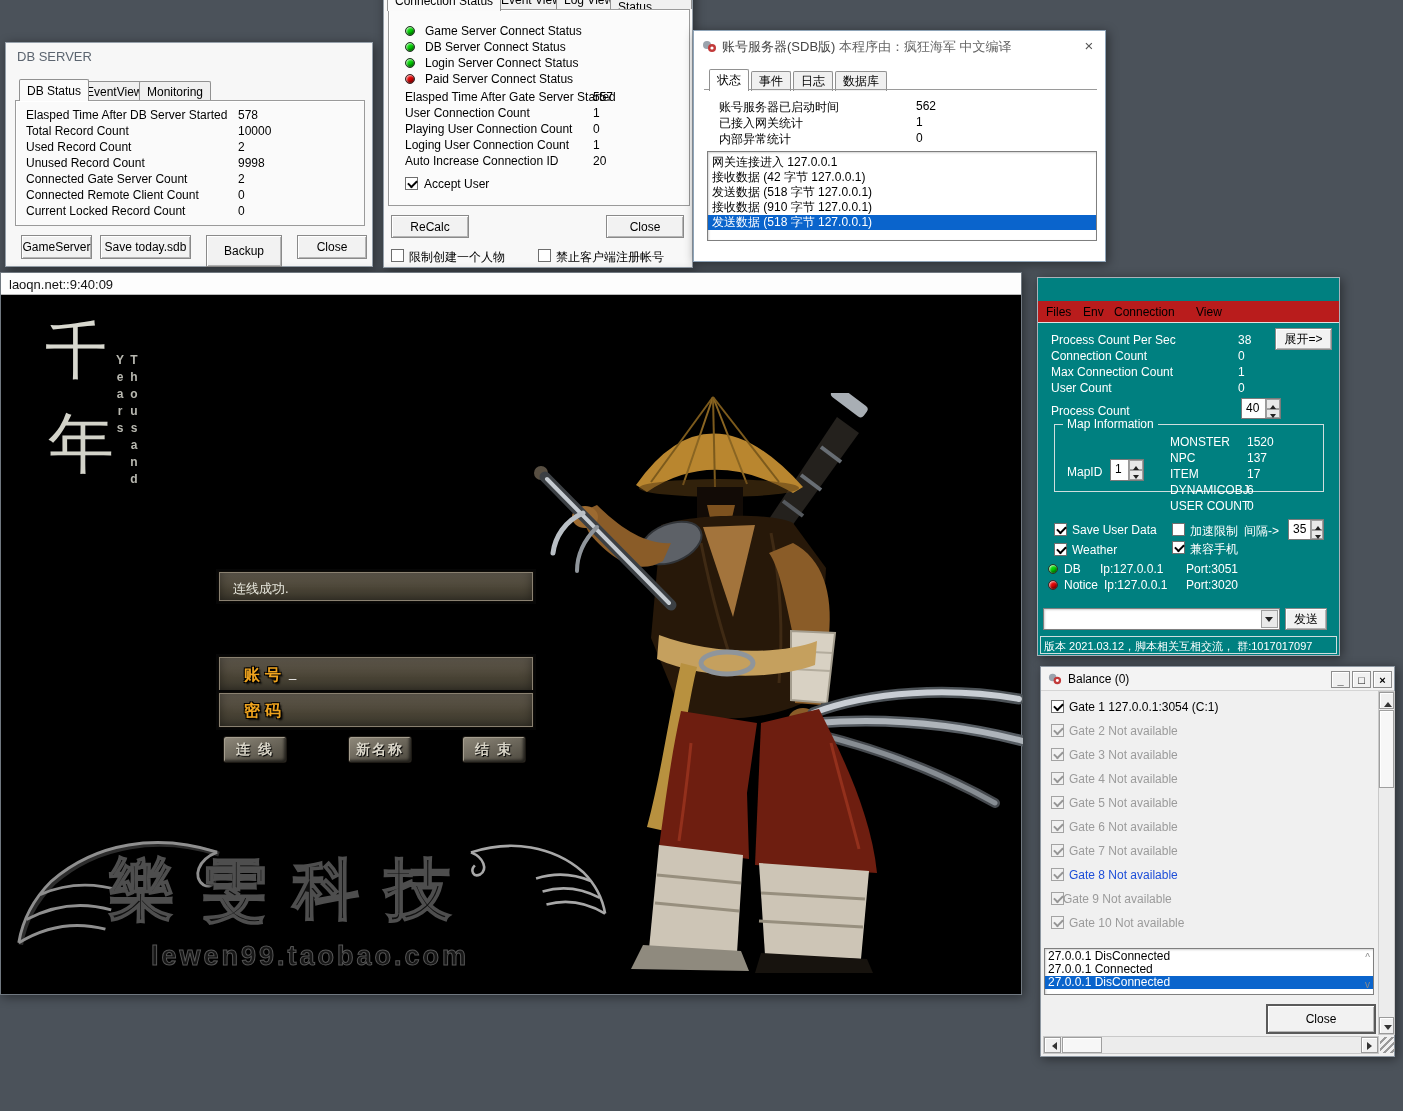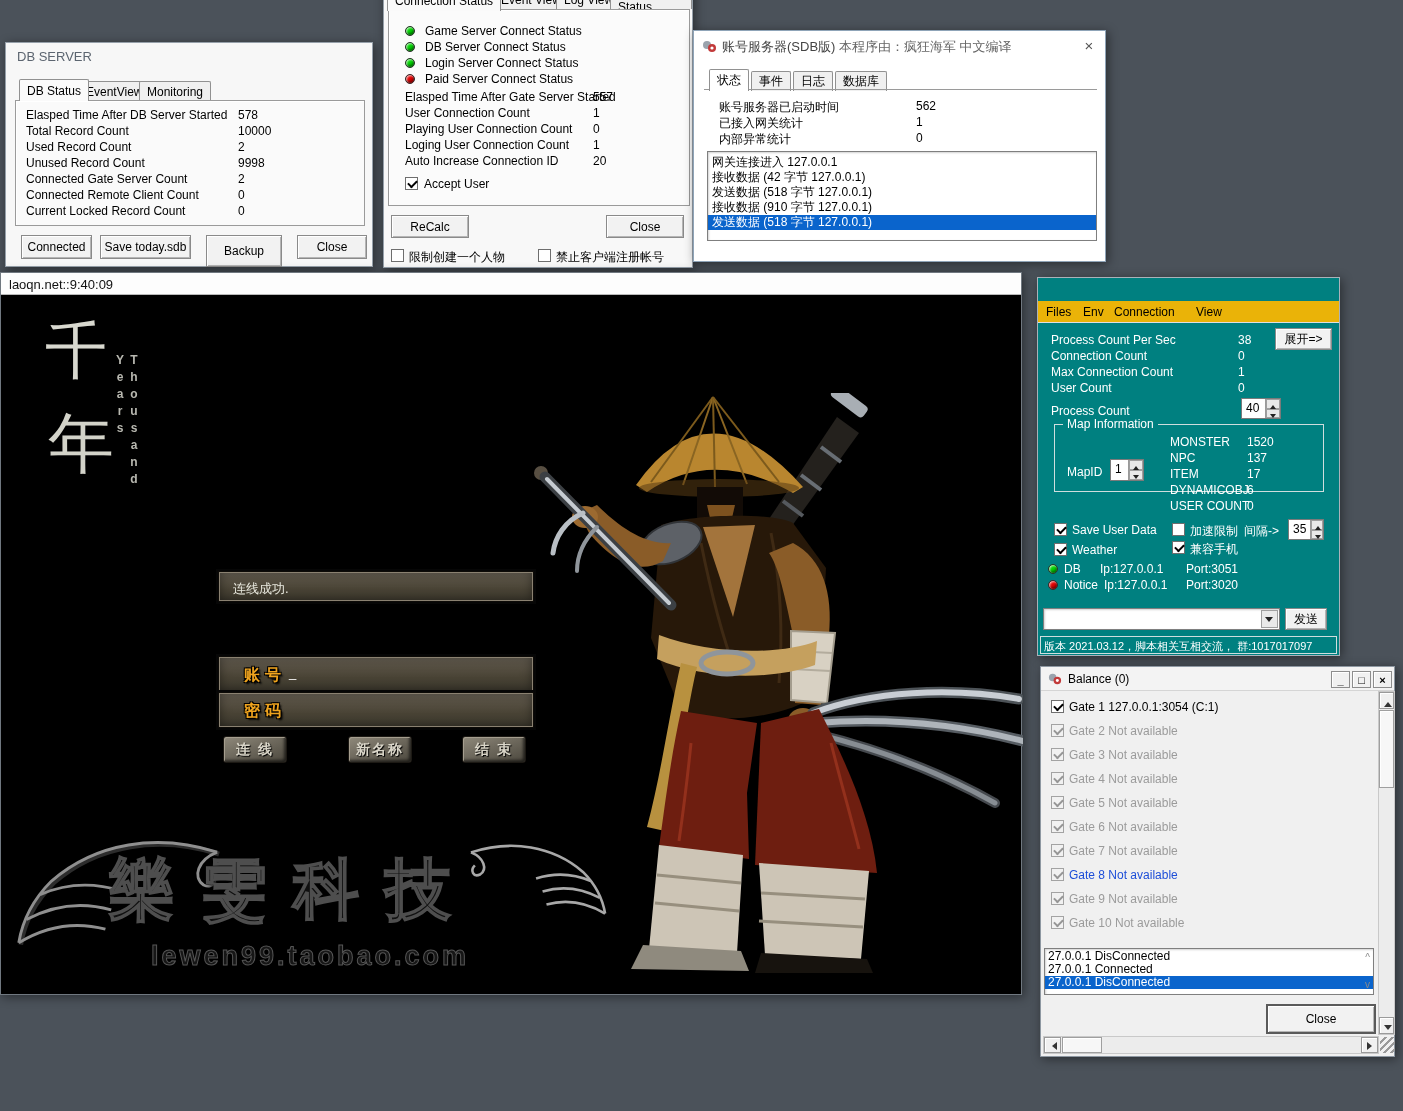--- a/index.html
+++ b/index.html
@@ -87,21 +87,21 @@
         <span>Monitoring</span>
       </div>
     <div class="panel" style="left:9px;top:57px;width:350px;height:126px;background:#fafafa"></div>
     <div class="srow" style="left:20px;top:65px;width:330px"><span>Elasped Time After DB Server Started</span><span class="val" style="left:212px">578</span></div>
     <div class="srow" style="left:20px;top:81px;width:330px"><span>Total Record Count</span><span class="val" style="left:212px">10000</span></div>
     <div class="srow" style="left:20px;top:97px;width:330px"><span>Used Record Count</span><span class="val" style="left:212px">2</span></div>
     <div class="srow" style="left:20px;top:113px;width:330px"><span>Unused Record Count</span><span class="val" style="left:212px">9998</span></div>
     <div class="srow" style="left:20px;top:129px;width:330px"><span>Connected Gate Server Count</span><span class="val" style="left:212px">2</span></div>
     <div class="srow" style="left:20px;top:145px;width:330px"><span>Connected Remote Client Count</span><span class="val" style="left:212px">0</span></div>
     <div class="srow" style="left:20px;top:161px;width:330px"><span>Current Locked Record Count</span><span class="val" style="left:212px">0</span></div>
-    <div class="cbtn" style="left:15px;top:192px;width:71px;height:24px">Connected</div>
+    <div class="cbtn" style="left:15px;top:192px;width:71px;height:24px">GameServer</div>
     <div class="cbtn" style="left:94px;top:192px;width:91px;height:24px">Save today.sdb</div>
     <div class="cbtn" style="left:200px;top:192px;width:76px;height:32px">Backup</div>
     <div class="cbtn" style="left:291px;top:192px;width:70px;height:24px">Close</div>
   </div>
 
   <div class="win" style="left:383px;top:-14px;width:310px;height:282px;background:#f8f8f8;border:1px solid #96a0aa">
     <div class="tab active" style="left:3px;top:4px">
         <span>Connection Status</span>
       </div>
     <div class="tab" style="left:109px;top:2px">
@@ -281,21 +281,21 @@
         <path d="M14,92 C44,76 74,74 102,82"></path>
         <path d="M28,66 C56,54 86,54 112,62"></path>
         <path d="M212,22 C192,30 186,48 198,56 C208,61 214,50 206,42"></path>
       </g>
     </svg>
     <div class="abs nowrap emboss" style="left:108px;top:572px;font-size:66px;letter-spacing:26px;font-family:'Liberation Serif',serif;font-weight:bold">樂雯科技</div>
     <div class="abs nowrap" style="left:150px;top:668px;font-size:27px;font-weight:bold;letter-spacing:3px;color:#161616;-webkit-text-stroke:1px #565656;text-shadow:2px 2px 3px #000">lewen99.taobao.com</div>
   </div>
 
   <div class="win" style="left:1037px;top:277px;width:303px;height:379px;background:#008080;border:1px solid #aab2ba">
-    <div class="abs" style="left:0;top:23px;width:100%;height:22px;background:#eab308;border-bottom:1px solid #e0e0e0">
+    <div class="abs" style="left:0;top:23px;width:100%;height:22px;background:#b91c1c;border-bottom:1px solid #e0e0e0">
       <span class="abs" style="left:8px;top:4px">Files</span>
       <span class="abs" style="left:45px;top:4px">Env</span>
       <span class="abs" style="left:76px;top:4px">Connection</span>
       <span class="abs" style="left:158px;top:4px">View</span>
     </div>
 
     <div class="srow tealtxt" style="left:13px;top:55px;width:275px"><span>Process Count Per Sec</span><span class="val" style="left:187px">38</span></div>
     <div class="srow tealtxt" style="left:13px;top:71px;width:275px"><span>Connection Count</span><span class="val" style="left:187px">0</span></div>
     <div class="srow tealtxt" style="left:13px;top:87px;width:275px"><span>Max Connection Count</span><span class="val" style="left:187px">1</span></div>
     <div class="srow tealtxt" style="left:13px;top:103px;width:275px"><span>User Count</span><span class="val" style="left:187px">0</span></div>
@@ -395,21 +395,21 @@
     <div class="abs" style="left:10px;top:176px">
         <span class="chk checked disabled" style="left:0;top:1px"></span>
         <span class="abs nowrap" style="left:18px;top:1px;color:#9b9b9b">Gate 7 Not available</span>
       </div>
     <div class="abs" style="left:10px;top:200px">
         <span class="chk checked disabled" style="left:0;top:1px"></span>
         <span class="abs nowrap" style="left:18px;top:1px;color:#1d4ed8">Gate 8 Not available</span>
       </div>
     <div class="abs" style="left:10px;top:224px">
         <span class="chk checked disabled" style="left:0;top:1px"></span>
-        <span class="abs nowrap" style="left:18px;top:1px;color:#9b9b9b">Gate 9 Not available</span>
+        <span class="abs nowrap" style="left:12px;top:1px;color:#9b9b9b">Gate 9 Not available</span>
       </div>
     <div class="abs" style="left:10px;top:248px">
         <span class="chk checked disabled" style="left:0;top:1px"></span>
         <span class="abs nowrap" style="left:18px;top:1px;color:#9b9b9b">Gate 10 Not available</span>
       </div>
 
     <div class="sunken" style="position:absolute;left:3px;top:281px;width:330px;height:47px;padding:1px 0">
       <div class="nowrap" style="height:13px;line-height:13px;padding:0 3px">27.0.0.1 DisConnected</div>
       <div class="nowrap" style="height:13px;line-height:13px;padding:0 3px">27.0.0.1 Connected</div>
       <div class="nowrap sel" style="height:13px;line-height:13px;padding:0 3px;width:328px">27.0.0.1 DisConnected</div>

